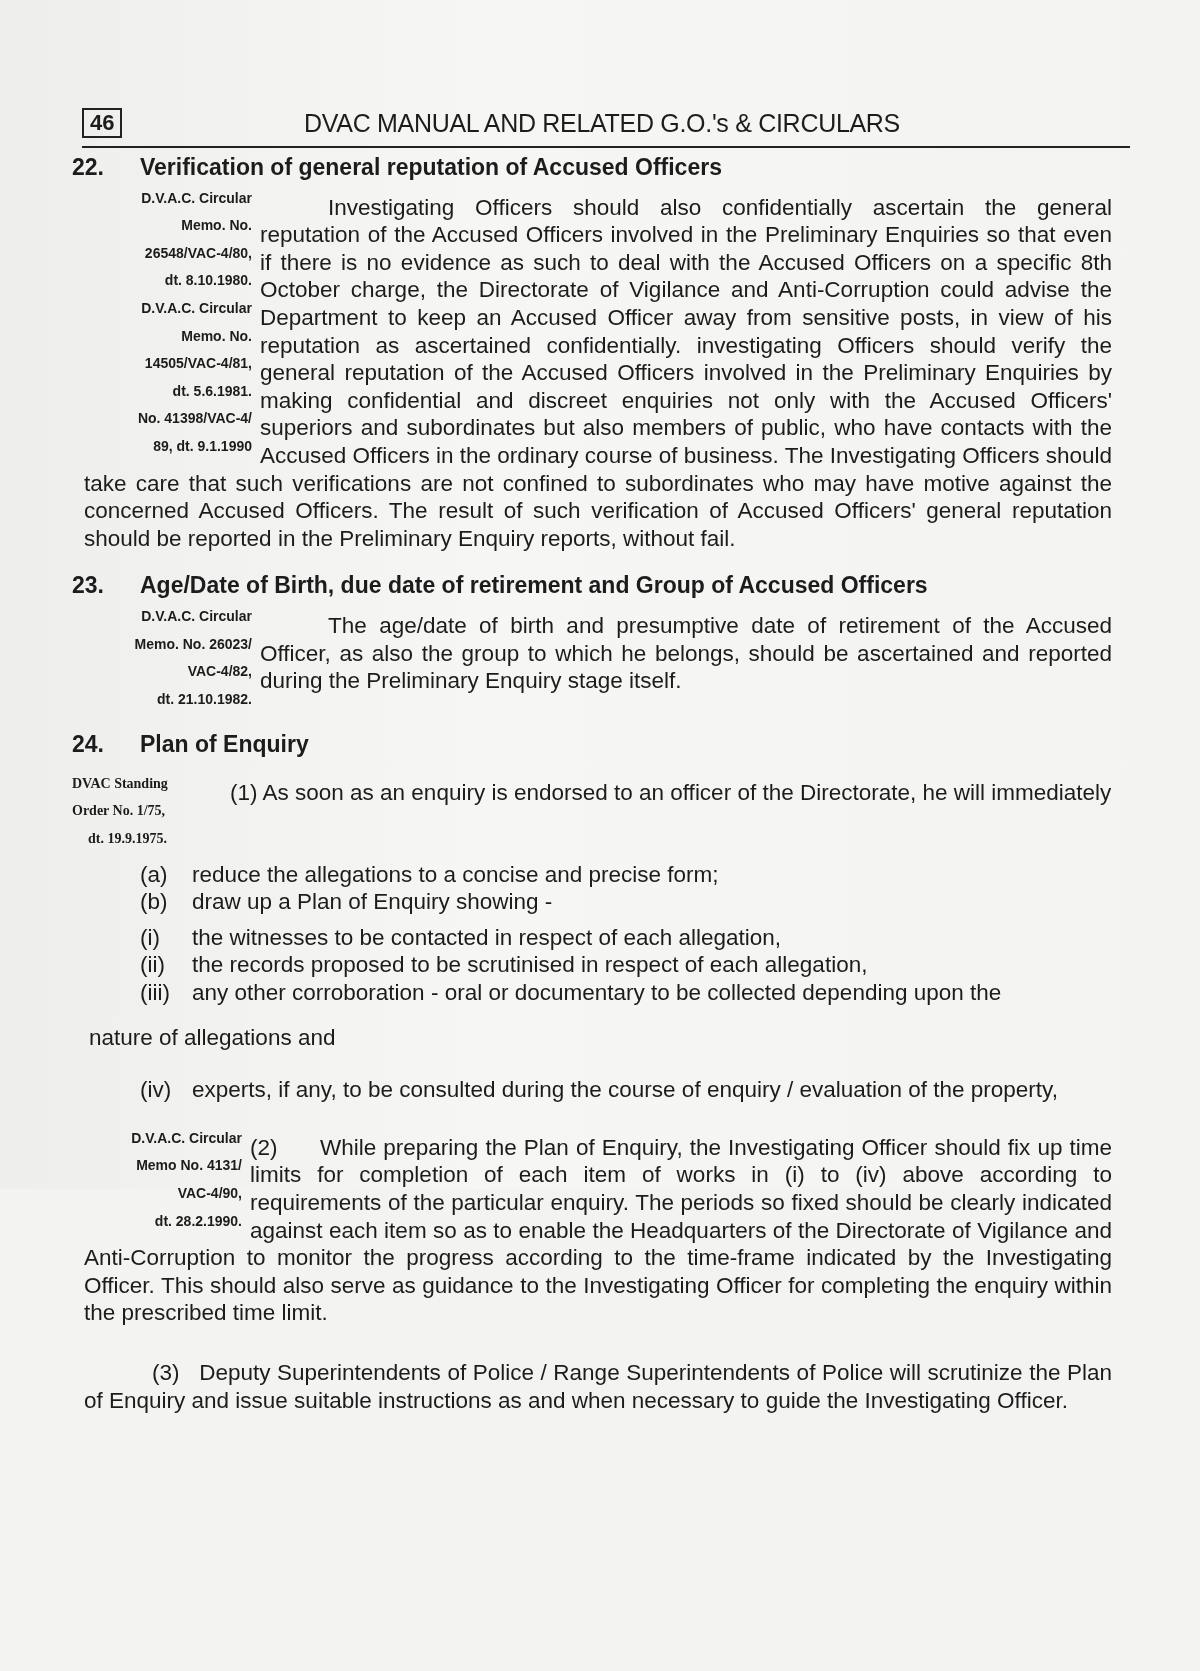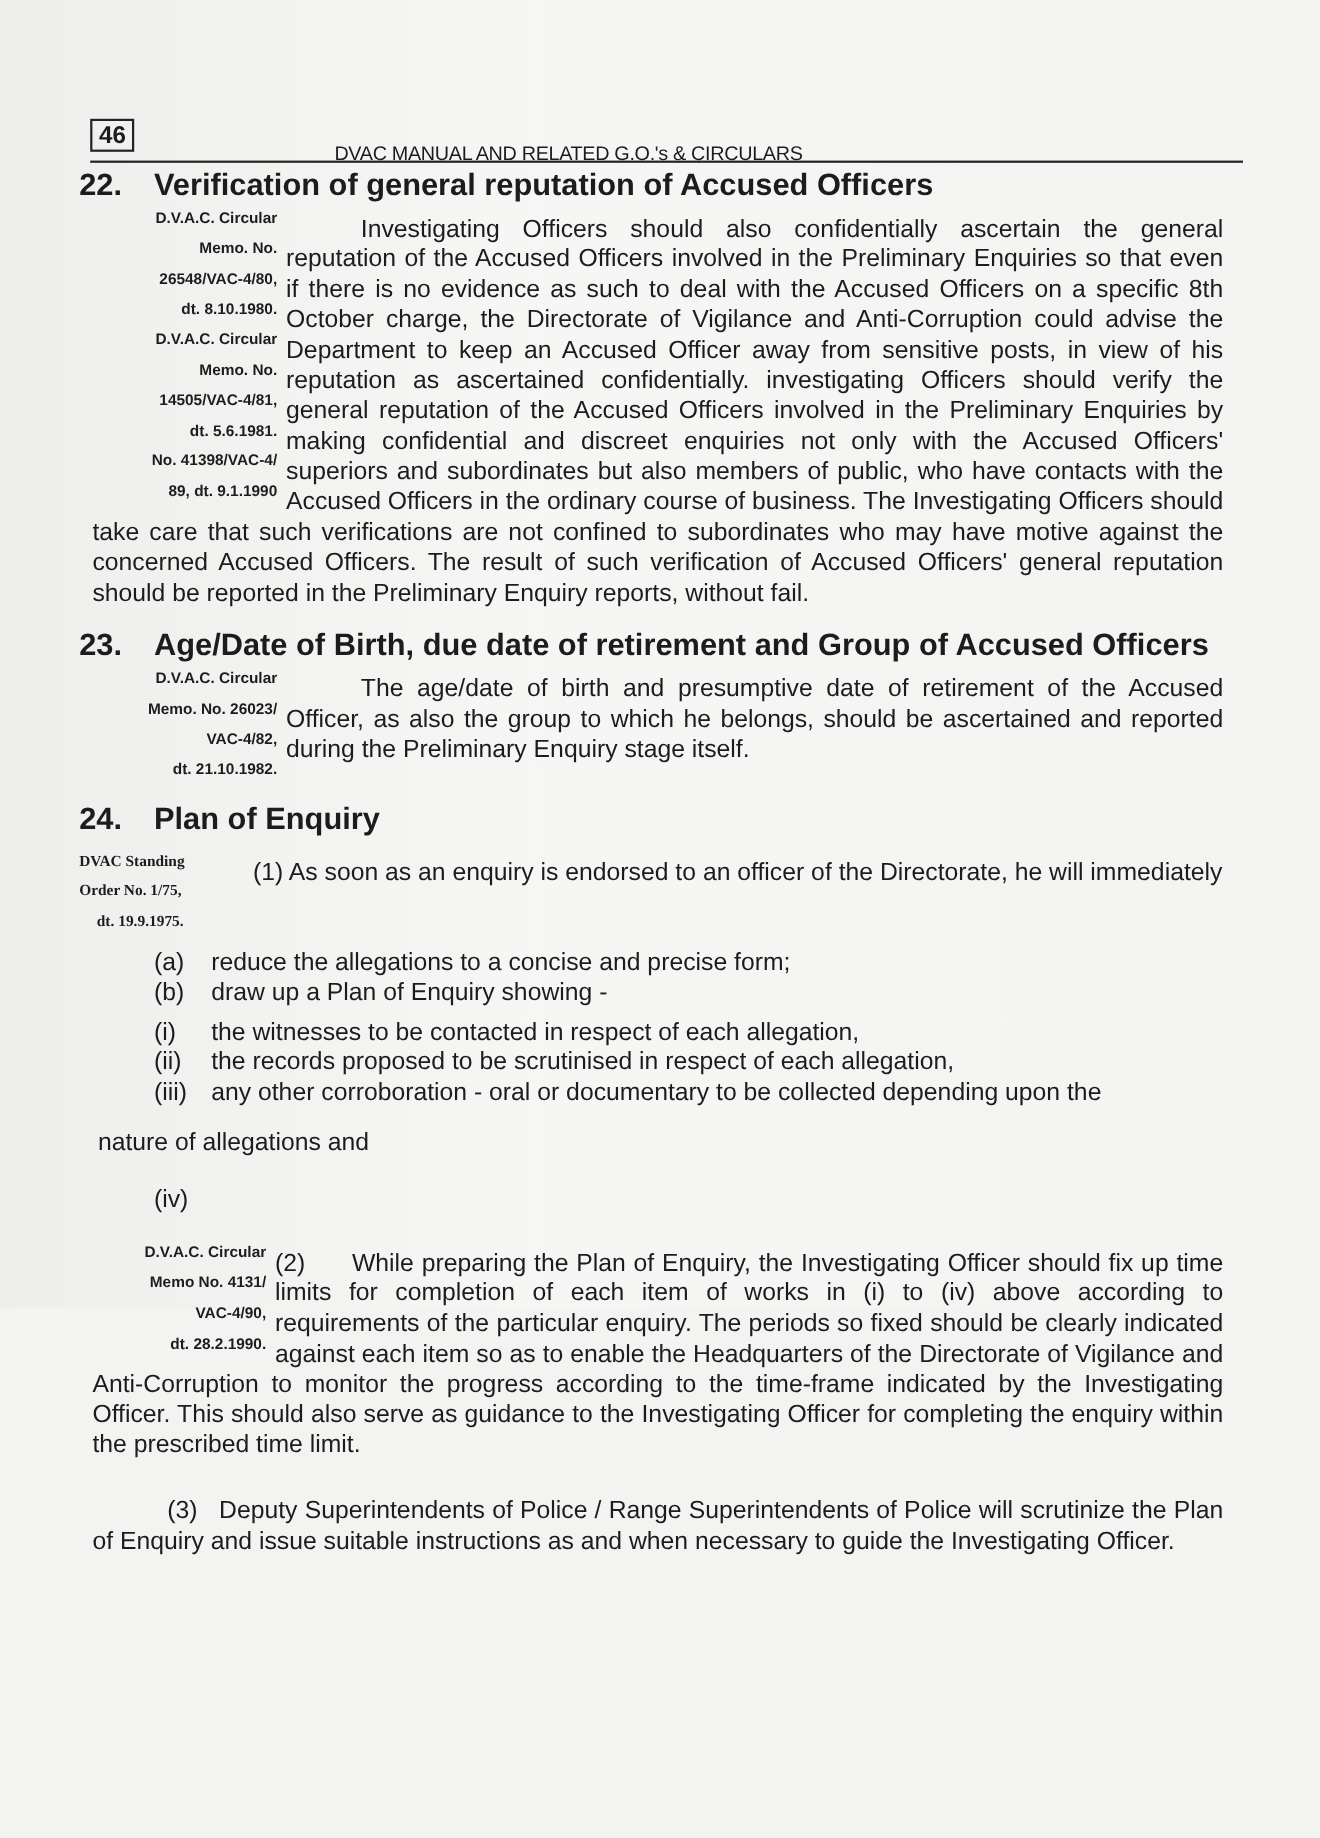--- a/index.html
+++ b/index.html
@@ -18,29 +18,29 @@
   .header {
     position: absolute; left: 82px; top: 106px; width: 1048px; height: 40px;
     border-bottom: 2px solid #222;
   }
   .page-num {
     position: absolute; left: 0; top: 2px;
     border: 2px solid #222; padding: 0 6px;
     font-size: 22px; font-weight: bold; line-height: 26px;
   }
   .running-title {
-    position: absolute; left: 222px; top: 18px;
-    font-size: 18px; letter-spacing: -0.3px; line-height: 30px;
+    position: absolute; left: 222px; top: 2px;
+    font-size: 25px; letter-spacing: -0.3px; line-height: 30px;
   }
   .content {
     position: absolute; left: 72px; top: 154px; width: 1052px;
     font-size: 22.5px; line-height: 27.6px;
   }
   .sec-head {
-    font-weight: bold; font-size: 28px; margin: 0; padding: 0;
+    font-weight: bold; font-size: 23px; margin: 0; padding: 0;
     display: flex;
   }
   .sec-num { width: 68px; display: inline-block; }
   .block { position: relative; }
   .margin-note {
     float: left; width: 180px; text-align: right;
     font-weight: bold; font-size: 14px; line-height: 27.6px;
     margin-right: 8px; margin-top: 3px;
   }
   .margin-note span { display: block; }
@@ -138,20 +138,21 @@
         <span>the records proposed to be scrutinised in respect of each allegation,</span>
       </p>
       <p class="list-item">
         <span class="list-label">(iii)</span>
         <span>any other corroboration - oral or documentary to be collected depending upon the</span>
       </p>
       <p class="hang">nature of allegations and</p>
       <div class="spacer-s"></div>
       <p class="list-item">
         <span class="list-label">(iv)</span>
+        <span>experts, if any, to be consulted during the course of enquiry / evaluation of the property,</span>
       </p>
 
       <div class="spacer-m"></div>
 
       <div class="margin-note" style="width:170px;">
         <span>D.V.A.C. Circular</span>
         <span>Memo No. 4131/</span>
         <span>VAC-4/90,</span>
         <span>dt. 28.2.1990.</span>
       </div>

